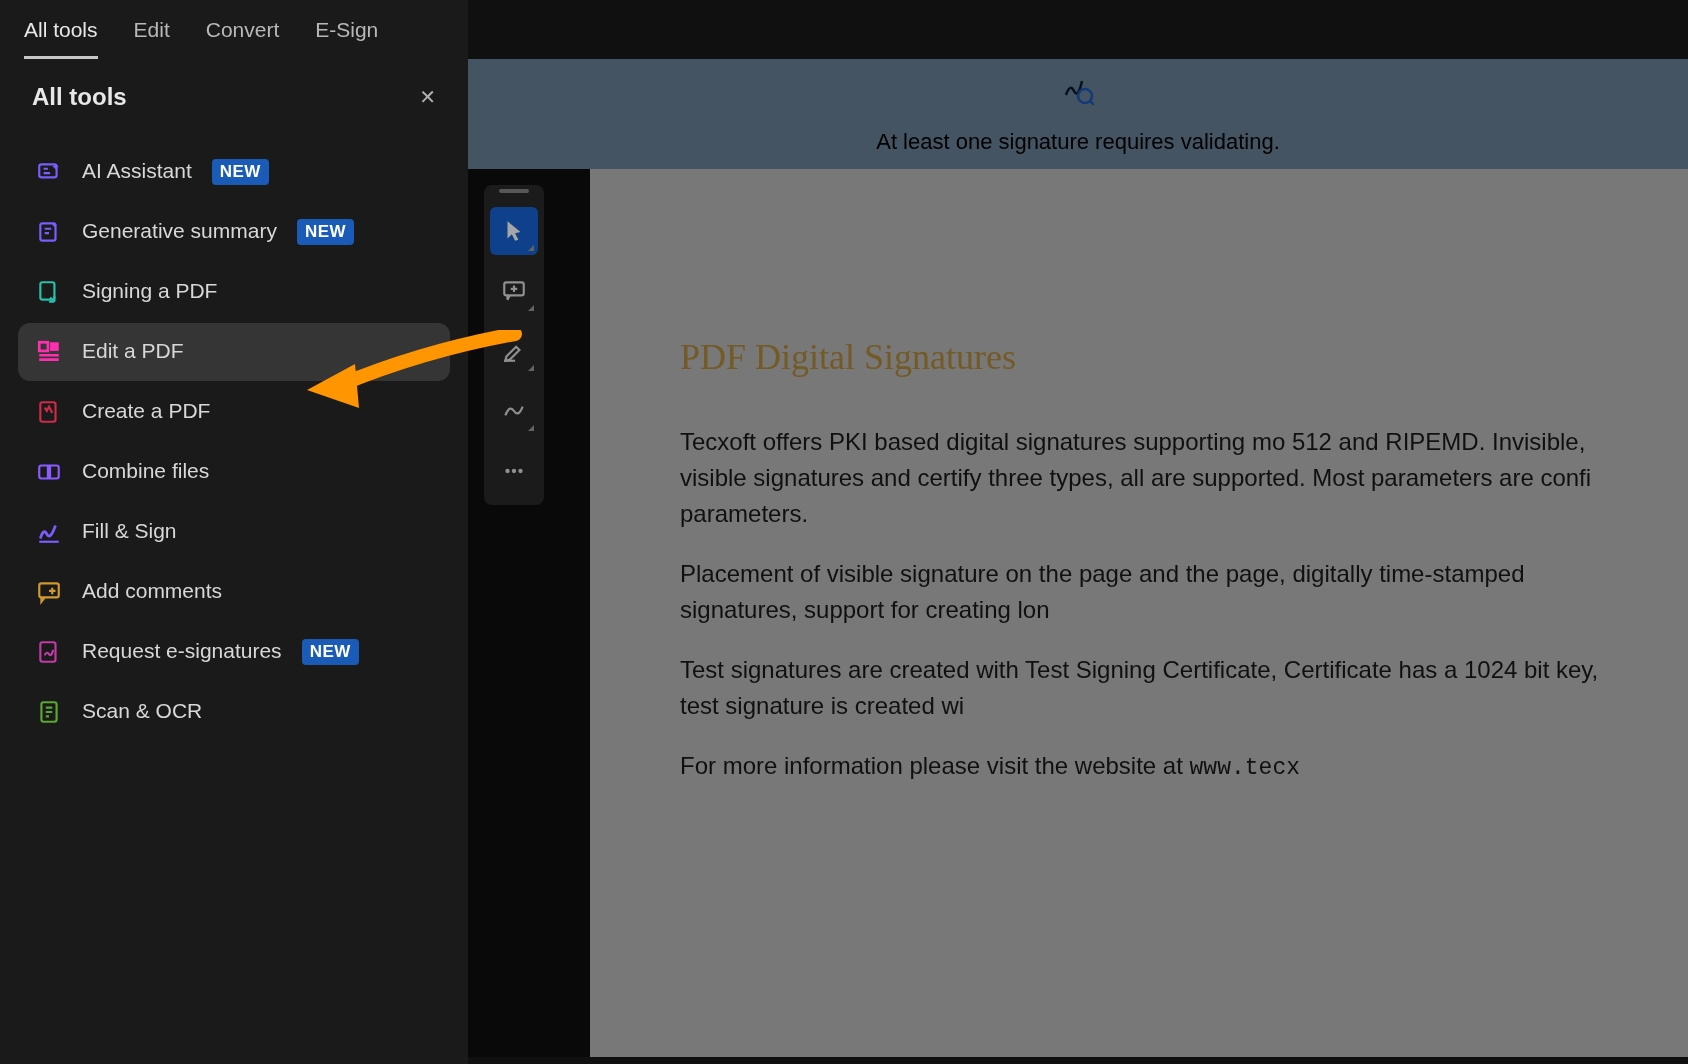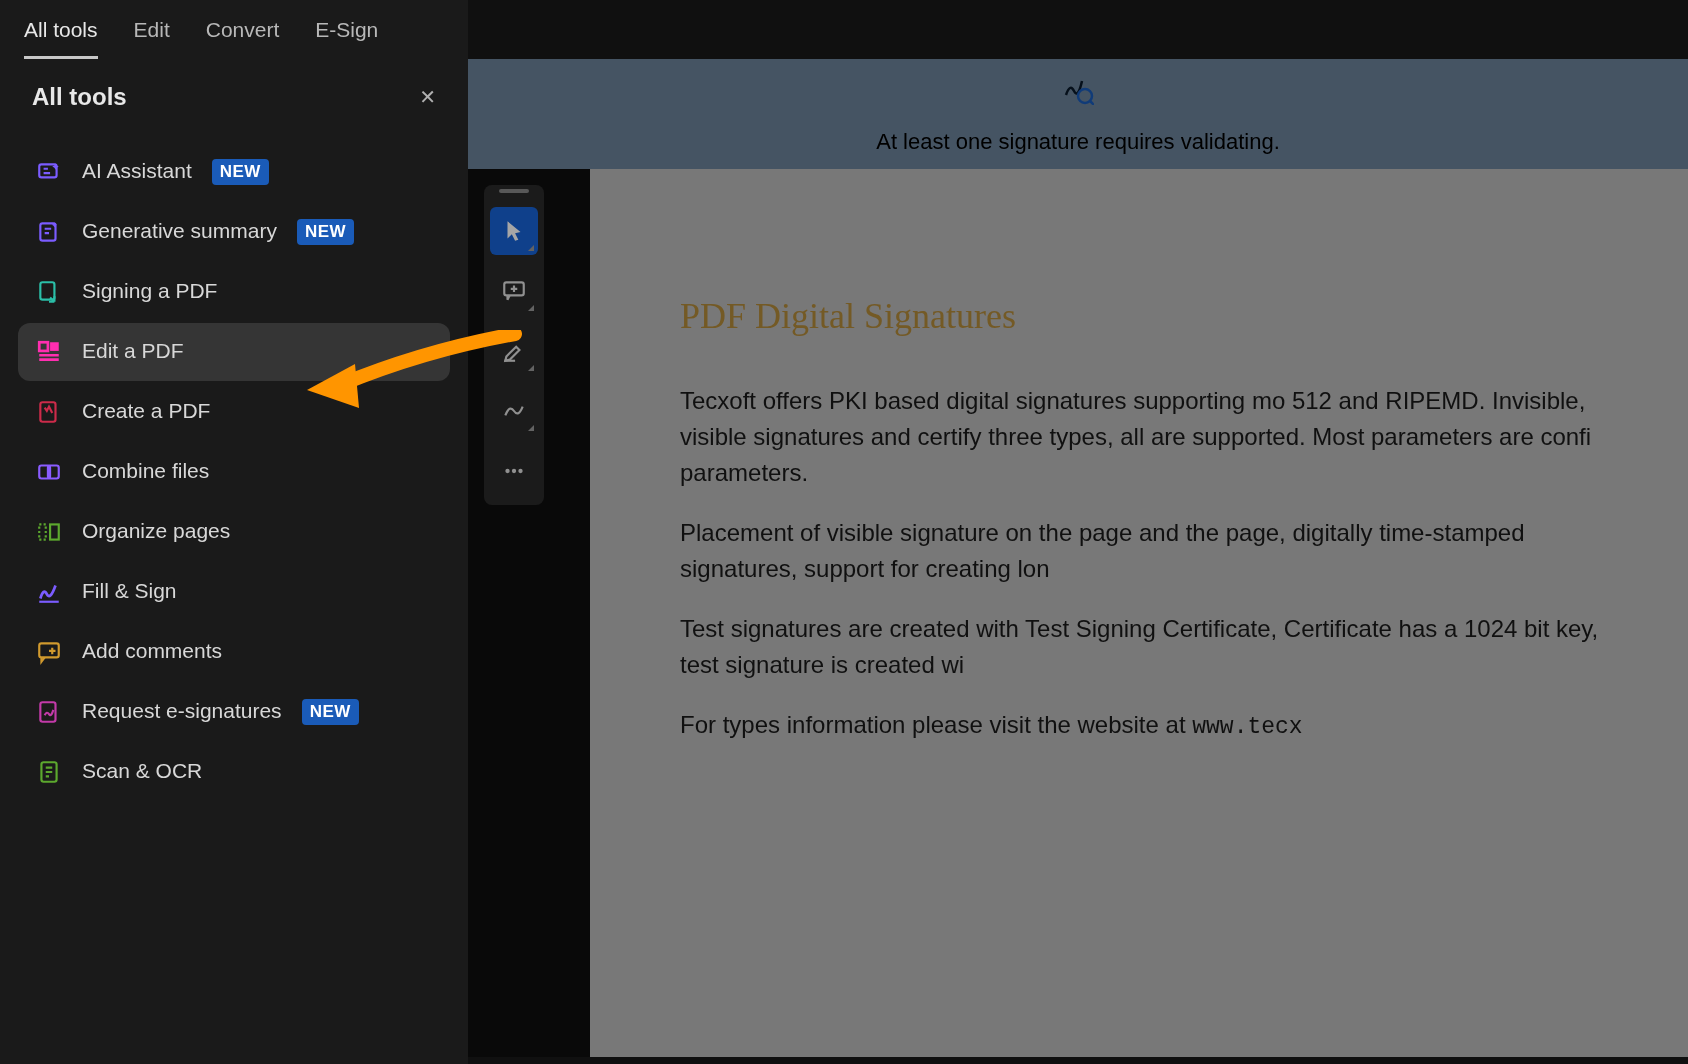--- a/index.html
+++ b/index.html
@@ -116,21 +116,21 @@
     .vtool .corner{ position:absolute; bottom:4px; right:4px; width:0;height:0;border-left:6px solid transparent;border-bottom:6px solid #999;}
     .document {
       flex: 1;
       background: #b8b8b8;
       margin-left: 30px;
       padding: 120px 60px 40px 90px;
       color: #222;
       font-size: 24px;
       line-height: 1.5;
     }
-    .doc-title { font-size: 36px; color: #b28a3a; font-family: Georgia, serif; margin-bottom: 40px; }
+    .doc-title { font-size: 36px; color: #b28a3a; font-family: Georgia, serif; margin-bottom: 40px; margin-top: 41px; }
     .doc-para { margin-bottom: 24px; color:#1a1a1a; }
     .mono { font-family: "Courier New", monospace; font-size:23px;}
     .overlay{
       position:absolute;
       inset:0 0 0 468px;
       background:rgba(0,0,0,0.35);
       pointer-events:none;
     }
     .arrow {
       position: absolute;
@@ -197,27 +197,20 @@
               <path d="M8 8l2 3 2-4 3 6" fill="none" stroke="#cc2b4a" stroke-width="2"></path>
             </svg></span>
           <span>Create a PDF</span>
         </div>
         <div class="tool-item">
           <span class="tool-icon"><svg viewBox="0 0 24 24">
               <rect x="3" y="6" width="10" height="12" rx="2" fill="none" stroke="#8a5cff" stroke-width="2"></rect>
               <rect x="11" y="6" width="10" height="12" rx="2" fill="none" stroke="#8a5cff" stroke-width="2"></rect>
             </svg></span>
           <span>Combine files</span>
-        </div>
-        <div class="tool-item">
-          <span class="tool-icon"><svg viewBox="0 0 24 24">
-              <rect x="3" y="5" width="6" height="14" fill="none" stroke="#5ca82e" stroke-width="2" stroke-dasharray="2 2"></rect>
-              <rect x="13" y="5" width="8" height="14" fill="none" stroke="#5ca82e" stroke-width="2"></rect>
-            </svg></span>
-          <span>Organize pages</span>
         </div>
         <div class="tool-item">
           <span class="tool-icon"><svg viewBox="0 0 24 24">
               <path d="M4 18 Q7 8 10 14 Q13 20 18 6" fill="none" stroke="#7b5cff" stroke-width="2.5"></path>
               <path d="M3 21h18" stroke="#7b5cff" stroke-width="2"></path>
             </svg></span>
           <span>Fill &amp; Sign</span>
         </div>
         <div class="tool-item">
           <span class="tool-icon"><svg viewBox="0 0 24 24">
@@ -291,21 +284,21 @@
               <circle cx="12" cy="12" r="2" fill="#ddd"></circle>
               <circle cx="18" cy="12" r="2" fill="#ddd"></circle>
             </svg>
           </div>
         </div>
       <div class="document" id="document">
           <div class="doc-title">PDF Digital Signatures</div>
           <div class="doc-para">Tecxoft offers PKI based digital signatures supporting mo 512 and RIPEMD. Invisible, visible signatures and certify three types, all are supported. Most parameters are confi parameters.</div>
           <div class="doc-para">Placement of visible signature on the page and the page, digitally time-stamped signatures, support for creating lon</div>
           <div class="doc-para">Test signatures are created with Test Signing Certificate, Certificate has a 1024 bit key, test signature is created wi</div>
-          <div class="doc-para"><span>For types information please visit the website at </span><span class="mono">www.tecx</span></div>
+          <div class="doc-para"><span>For more information please visit the website at </span><span class="mono">www.tecx</span></div>
         </div>
     </div>
   </div>
 </div>
 
 <div class="overlay"></div>
 
 <div class="arrow">
   <svg viewBox="0 0 220 80">
       <defs></defs>

